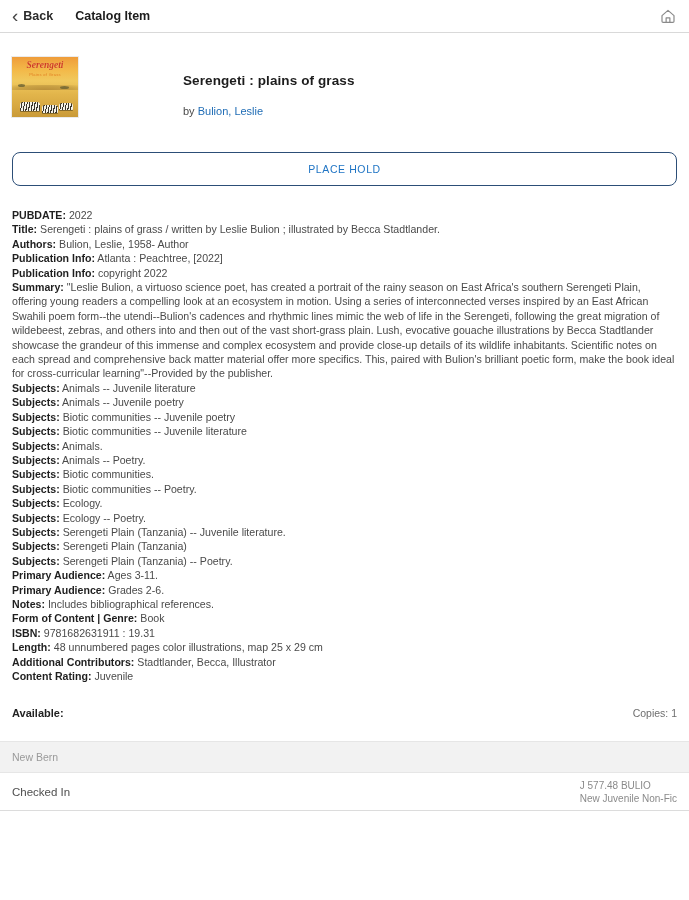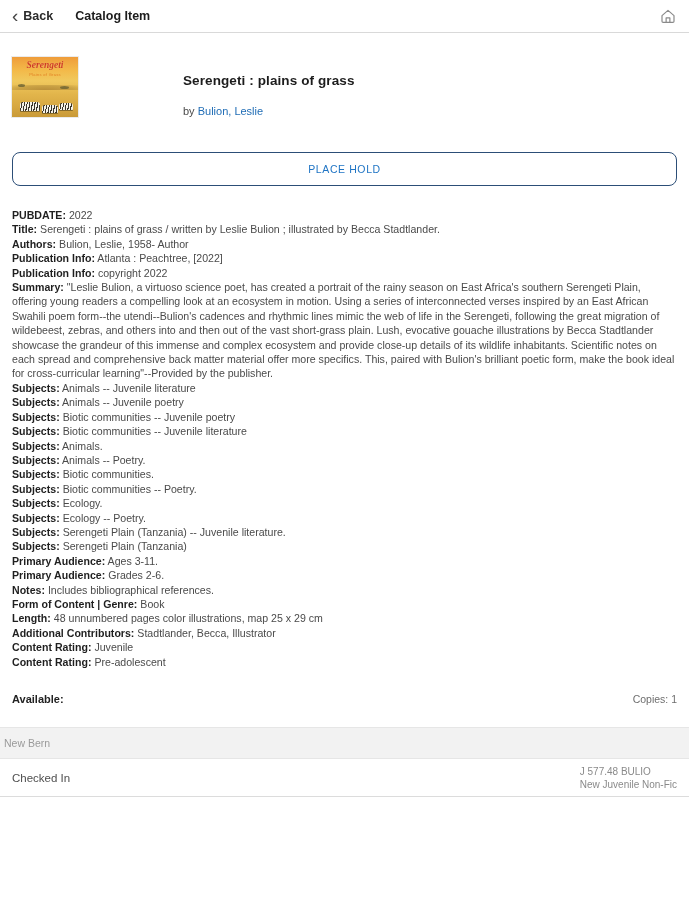--- a/index.html
+++ b/index.html
@@ -65,21 +65,21 @@
   .availability {
     margin:24px 12px 0; display:flex; align-items:center; justify-content:space-between;
   }
   .avail-label { font-size:11px; font-weight:700; color:#222; }
   .copies { font-size:10.5px; color:#6e6e6e; }
 
   
   .branch-band {
     margin-top:22px; height:32px; background:#f2f2f2;
     border-top:1px solid #e6e6e6; border-bottom:1px solid #e6e6e6;
-    display:flex; align-items:center; padding:0 4px;
+    display:flex; align-items:center; padding:0 12px;
   }
   .branch-name { font-size:10.5px; color:#9a9a9a; }
   .status-row {
     height:38px; display:flex; align-items:center; justify-content:space-between;
     padding:0 12px; border-bottom:1px solid #dcdcdc; background:#fff;
   }
   .status-label { font-size:11.5px; color:#4f4f4f; }
   .copy-meta { text-align:left; font-size:10px; color:#8a8a8a; line-height:13px; }
 </style>
 </head>
@@ -133,28 +133,29 @@
     <div class="detail-line"><span class="detail-label">Subjects:</span><span> Biotic communities -- Juvenile poetry</span></div>
     <div class="detail-line"><span class="detail-label">Subjects:</span><span> Biotic communities -- Juvenile literature</span></div>
     <div class="detail-line"><span class="detail-label">Subjects:</span><span> Animals.</span></div>
     <div class="detail-line"><span class="detail-label">Subjects:</span><span> Animals -- Poetry.</span></div>
     <div class="detail-line"><span class="detail-label">Subjects:</span><span> Biotic communities.</span></div>
     <div class="detail-line"><span class="detail-label">Subjects:</span><span> Biotic communities -- Poetry.</span></div>
     <div class="detail-line"><span class="detail-label">Subjects:</span><span> Ecology.</span></div>
     <div class="detail-line"><span class="detail-label">Subjects:</span><span> Ecology -- Poetry.</span></div>
     <div class="detail-line"><span class="detail-label">Subjects:</span><span> Serengeti Plain (Tanzania) -- Juvenile literature.</span></div>
     <div class="detail-line"><span class="detail-label">Subjects:</span><span> Serengeti Plain (Tanzania)</span></div>
+    <div class="detail-line"><span class="detail-label">Subjects:</span><span> Serengeti Plain (Tanzania) -- Poetry.</span></div>
     <div class="detail-line"><span class="detail-label">Primary Audience:</span><span> Ages 3-11.</span></div>
     <div class="detail-line"><span class="detail-label">Primary Audience:</span><span> Grades 2-6.</span></div>
     <div class="detail-line"><span class="detail-label">Notes:</span><span> Includes bibliographical references.</span></div>
     <div class="detail-line"><span class="detail-label">Form of Content | Genre:</span><span> Book</span></div>
+    <div class="detail-line"><span class="detail-label">ISBN:</span><span> 9781682631911 : 19.31</span></div>
     <div class="detail-line"><span class="detail-label">Length:</span><span> 48 unnumbered pages color illustrations, map 25 x 29 cm</span></div>
     <div class="detail-line"><span class="detail-label">Additional Contributors:</span><span> Stadtlander, Becca, Illustrator</span></div>
     <div class="detail-line"><span class="detail-label">Content Rating:</span><span> Juvenile</span></div>
-    <div class="detail-line"><span class="detail-label">Content Rating:</span><span> Pre-adolescent</span></div>
   </div>
 
 <div class="availability">
   <span class="avail-label">Available:</span>
   <span class="copies">Copies: 1</span>
 </div>
 
 <div class="branch-band">
   <span class="branch-name">New Bern</span>
 </div>

